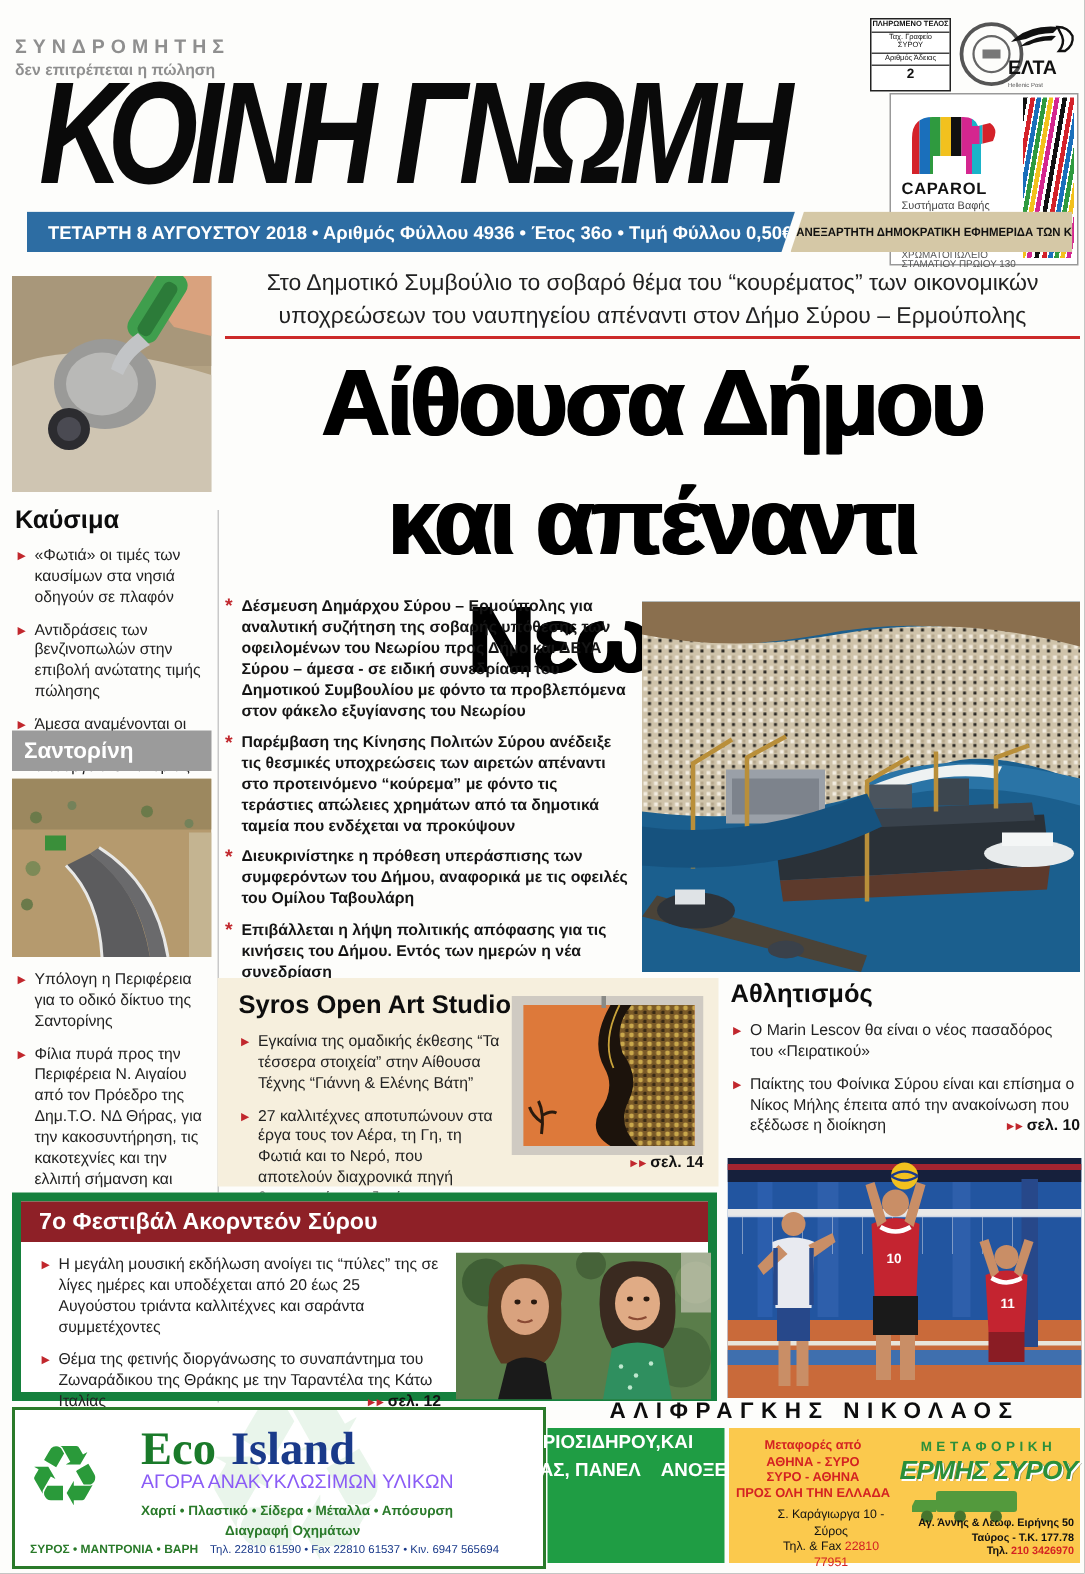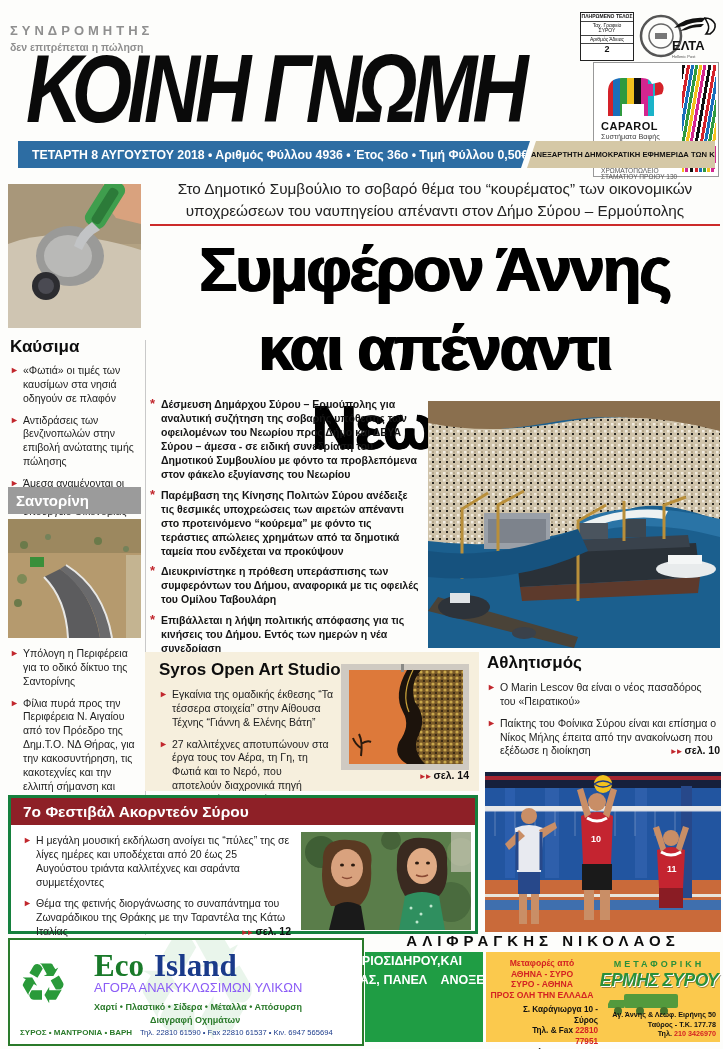--- a/index.html
+++ b/index.html
@@ -81,21 +81,21 @@
   .art-img{position:absolute;left:196px;top:12px;width:128px;height:106px;}
   .art-ref{position:absolute;right:10px;bottom:10px;}
 
   
   .sports-title{left:487px;top:653px;}
   .sports-list{left:487px;top:681px;width:233px;}
   .volley-photo{left:485px;top:772px;width:236px;height:160px;}
   .jersey{position:absolute;color:#fff;font-weight:bold;font-size:9px;}
 
   
-  .fest-box{left:8px;top:795px;width:470px;height:139px;border:3px solid #15803d;background:#fff;box-sizing:border-box;}
+  .fest-box{left:8px;top:795px;width:470px;height:139px;border:6px solid #15803d;background:#fff;box-sizing:border-box;}
   .fest-bar{position:absolute;left:0;top:0;width:100%;height:27px;background:#8e2027;color:#fff;
             font-weight:bold;font-size:15.5px;display:flex;align-items:center;padding-left:12px;box-sizing:border-box;}
   .fest-list{position:absolute;left:12px;top:36px;width:268px;}
   .fest-img{position:absolute;left:290px;top:34px;width:170px;height:98px;}
 
   
   .eco-box{left:8px;top:938px;width:352px;height:104px;border:2px solid #2a7a2a;background:#fff;overflow:hidden;}
   .eco-wm{position:absolute;left:120px;top:-28px;font-size:150px;color:rgba(42,154,58,.10);line-height:1;}
   .eco-logo{position:absolute;left:8px;top:16px;font-size:56px;color:#2a9a3a;line-height:1;}
   .eco-brand{position:absolute;left:84px;top:8px;font-family:"Liberation Serif",serif;font-weight:bold;font-size:31px;}
@@ -107,21 +107,21 @@
   .eco-loc{position:absolute;left:10px;top:88px;font-weight:bold;font-size:8px;color:#2a7a2a;}
   .eco-tel{position:absolute;left:130px;top:88px;font-weight:normal;font-size:7.6px;color:#1a3a8a;}
   .alif-name{left:365px;top:932px;width:356px;text-align:center;font-weight:bold;font-size:15px;
              letter-spacing:5px;color:#0d0d0d;white-space:nowrap;}
   .alif-box{left:365px;top:952px;width:118px;height:90px;background:#1f9d44;color:#fff;
             display:flex;flex-direction:row;justify-content:center;padding-left:10px;box-sizing:border-box;
             font-weight:bold;font-size:12.5px;line-height:1.55;}
   .hermes-box{left:486px;top:952px;width:234px;height:90px;background:#fbc94d;}
   .hm-left{position:absolute;left:0;top:0;width:112px;height:100%;text-align:center;}
   .hm-red{font-weight:bold;font-size:8.6px;color:#d42222;line-height:1.25;}
-  .hm-blk{font-weight:bold;font-size:8.2px;color:#111;line-height:1.3;text-align:right;padding-left:24px;}
+  .hm-blk{font-weight:normal;font-size:8.2px;color:#111;line-height:1.3;text-align:center;padding-left:24px;}
   .hm-blk .tel{color:#d42222;}
   .hm-right{position:absolute;left:112px;top:0;width:122px;height:100%;}
   .hm-top{position:absolute;left:0;top:7px;width:100%;text-align:center;color:#2a8f3a;
           font-weight:bold;font-size:9px;letter-spacing:3px;}
   .hm-brand{position:absolute;left:0;top:18px;width:100%;text-align:center;color:#2a8f3a;
             font-weight:bold;font-style:italic;font-size:17.5px;letter-spacing:-.5px;
             text-shadow:1px 1px 0 #fff,1.5px 1.5px 0 rgba(0,0,0,.35);}
   .hm-truck{position:absolute;left:8px;top:40px;opacity:.8;}
   .hm-addr{position:absolute;right:4px;top:58px;text-align:right;font-weight:bold;font-size:7.2px;
            color:#111;line-height:1.35;}
@@ -258,21 +258,21 @@
     </div>
   </div>
   <div class="abs vdiv"></div>
 
   <div class="abs kicker">
     <div>Στο Δημοτικό Συμβούλιο το σοβαρό θέμα του “κουρέματος” των οικονομικών</div>
       <div>υποχρεώσεων του ναυπηγείου απέναντι στον Δήμο Σύρου – Ερμούπολης</div>
   </div>
   <div class="abs kicker-rule"></div>
   <div class="abs headline">
-    <div>Συμφέρον Άννης</div>
+    <div>Αίθουσα Δήμου</div>
       <div>και απέναντι Νεωρίου</div>
   </div>
 
   <div class="abs lead-list">
     <div class="b-row">
       <span class="b-arrow">*</span>
       <div class="b-text"><span>Δέσμευση Δημάρχου Σύρου – Ερμούπολης για αναλυτική συζήτηση της σοβαρής υπόθεσης των οφειλομένων του Νεωρίου προς Δήμο και ΔΕΥΑ Σύρου – άμεσα - σε ειδική συνεδρίαση του Δημοτικού Συμβουλίου με φόντο τα προβλεπόμενα στον φάκελο εξυγίανσης του Νεωρίου</span></div>
     </div>
     <div class="b-row">
       <span class="b-arrow">*</span>

